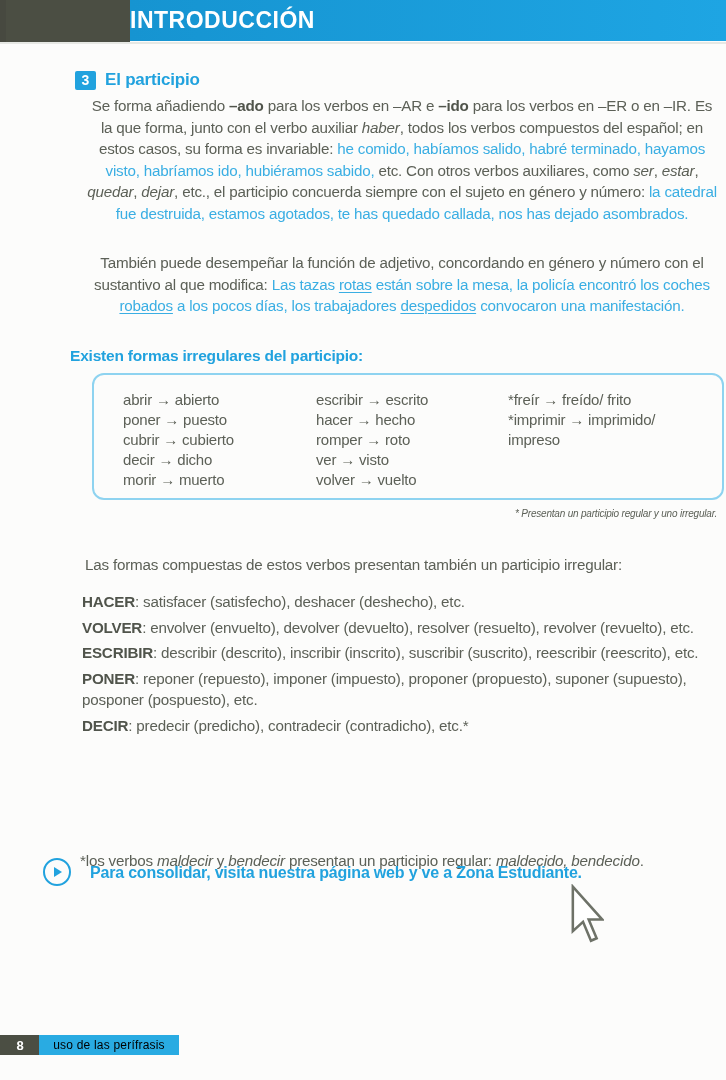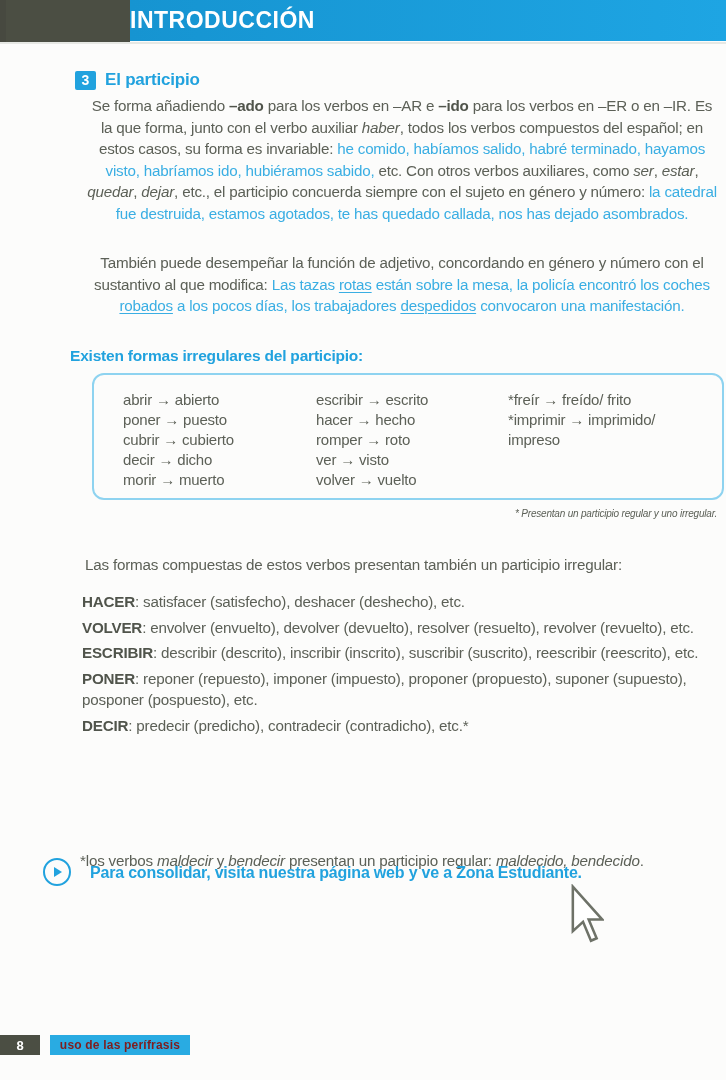--- a/index.html
+++ b/index.html
@@ -85,22 +85,22 @@
     color:var(--blue-head);font-size:16px;font-weight:bold;letter-spacing:-.2px;
   }
   
   .cursor{position:absolute;left:570px;top:884px;width:34px;height:62px;}
   
   .footer-pagebox{
     position:absolute;left:0;top:1035px;width:40px;height:20px;background:var(--olive);
     color:#fff;font-size:13px;font-weight:bold;display:flex;align-items:center;justify-content:center;
   }
   .footer-label{
-    position:absolute;left:50px;top:1035px;width:140px;height:20px;background:var(--footer-cyan);
-    color:#7f1d1d;font-size:12px;font-weight:bold;display:flex;align-items:center;justify-content:center;
+    position:absolute;left:39px;top:1035px;width:140px;height:20px;background:var(--footer-cyan);
+    color:#000000;font-size:12px;font-weight:normal;display:flex;align-items:center;justify-content:center;
     letter-spacing:.2px;
   }
   
   .page-edge{position:absolute;left:0;top:0;width:6px;height:42px;background:rgba(60,60,55,.25);}
 </style>
 </head>
 <body>
 
 <div class="olive-block"></div>
 <div class="page-edge"></div>

